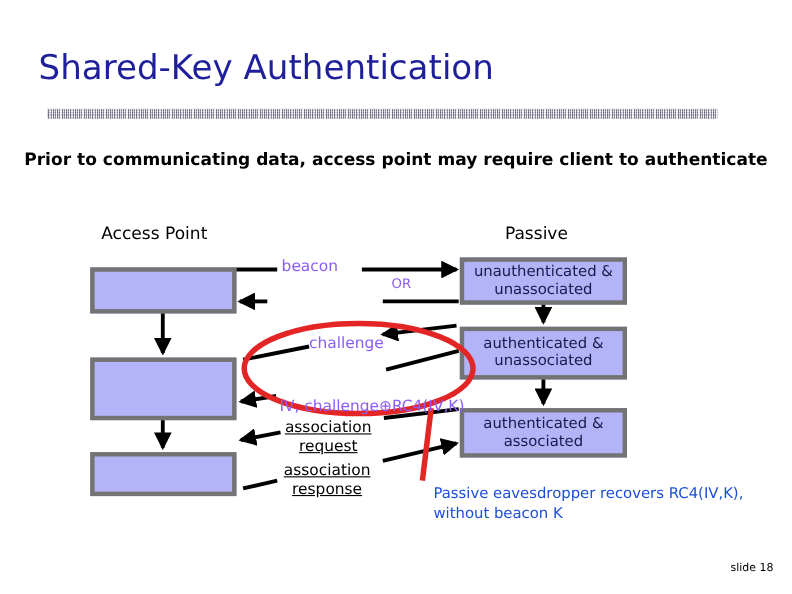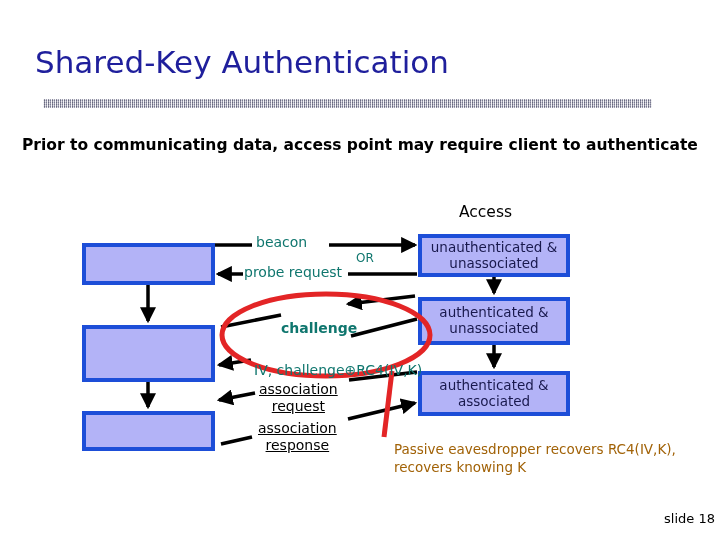--- a/index.html
+++ b/index.html
@@ -67,21 +67,21 @@
     white-space: nowrap;
   }
   #heading-ap    { left: 92px;  top: 203px; }
   #heading-client{ left: 459px; top: 203px; }
 
   
   .state-box {
     position: absolute;
     box-sizing: border-box;
     background: #b3b3f7;
-    border: 4px solid #1d4ed8;
+    border: 4px solid #737373;
     display: flex;
     flex-direction: column;
     align-items: center;
     justify-content: center;
     font-size: 13.5px;
     line-height: 1.18;
     color: #19194d;
     text-align: center;
   }
   .state-box span { display: block; white-space: nowrap; }
@@ -103,28 +103,28 @@
     top: 0;
     width: 720px;
     height: 540px;
     pointer-events: none;
   }
 
   
   .msg-label {
     position: absolute;
     font-size: 14px;
-    color: #0f766e;
+    color: #8b5cf6;
     white-space: nowrap;
     text-align: right;
   }
   #label-beacon        { left: 256px; top: 234px; }
   #label-probe-request { left: 244px; top: 264px; }
   #label-or           { left: 356px; top: 251px; font-size: 12px; }
-  #label-challenge     { left: 281px; top: 320px; font-weight: bold; }
+  #label-challenge     { left: 281px; top: 304px; }
   #label-ivchallenge   { left: 254px; top: 343px; margin-top: 19px; }
 
   .msg-label-2line {
     position: absolute;
     font-size: 14px;
     color: #000000;
     text-align: center;
     line-height: 1.22;
     white-space: nowrap;
     text-decoration: underline;
@@ -133,47 +133,48 @@
   #label-assoc-response { left: 258px; top: 420px; }
 
   
   #eavesdrop-note {
     position: absolute;
     left: 394px;
     top: 440px;
     width: 300px;
     font-size: 13.5px;
     line-height: 1.35;
-    color: #a16207;
+    color: #1d4ed8;
   }
   #eavesdrop-note span { display: block; white-space: nowrap; }
 
   
   #slide-number {
     position: absolute;
     left: 664px;
     top: 511px;
-    font-size: 13px;
+    font-size: 10px;
     color: #000000;
     white-space: nowrap;
   }
 </style>
 </head>
 <body>
 
 <div id="slide">
 
   <div id="slide-title">Shared-Key Authentication</div>
 
   <div id="title-divider"></div>
 
   <div id="intro-line">Prior to communicating data, access point may require client to authenticate</div>
 
-
-  <div class="col-heading" id="heading-client">Access</div>
+  <div class="col-heading" id="heading-ap">Access Point</div>
+
+  <div class="col-heading" id="heading-client">Passive</div>
 
   <div class="state-box" id="ap-box-1"></div>
   <div class="state-box" id="ap-box-2"></div>
   <div class="state-box" id="ap-box-3"></div>
 
   <div class="state-box" id="client-box-1">
     <span>unauthenticated &amp;</span>
     <span>unassociated</span>
   </div>
   <div class="state-box" id="client-box-2">
@@ -216,38 +217,37 @@
     <line x1="221" y1="444" x2="252" y2="437" stroke="#000000" stroke-width="3.5"></line>
     <line x1="348" y1="419" x2="415" y2="403" stroke="#000000" stroke-width="3.5" marker-end="url(#arrow-blk)"></line>
 
     <ellipse cx="326" cy="335" rx="104" ry="41" fill="none" stroke="#e32526" stroke-width="5"></ellipse>
 
     <line x1="392" y1="371" x2="384" y2="437" stroke="#e32526" stroke-width="5"></line>
   </svg>
 
   <div class="msg-label" id="label-beacon">beacon</div>
 
-  <div class="msg-label" id="label-probe-request">probe request</div>
 
   <div class="msg-label" id="label-or">OR</div>
 
   <div class="msg-label" id="label-challenge">challenge</div>
 
   <div class="msg-label" id="label-ivchallenge">IV, challenge⊕RC4(IV,K)</div>
 
   <div class="msg-label-2line" id="label-assoc-request">
     <div>association</div>
     <div>request</div>
   </div>
 
   <div class="msg-label-2line" id="label-assoc-response">
     <div>association</div>
     <div>response</div>
   </div>
 
   <div id="eavesdrop-note">
     <span>Passive eavesdropper recovers RC4(IV,K),</span>
-    <span>recovers knowing K</span>
+    <span>without beacon K</span>
   </div>
 
   <div id="slide-number">slide 18</div>
 
 </div>
 
 </body></html>

